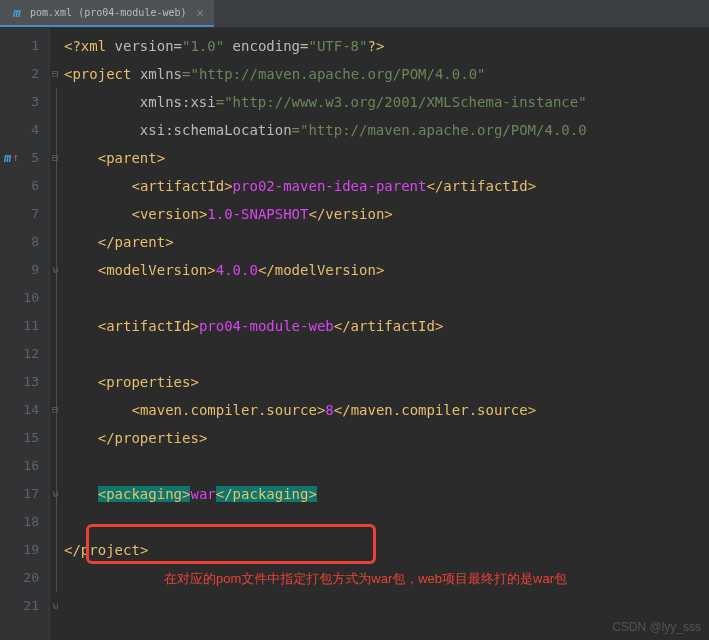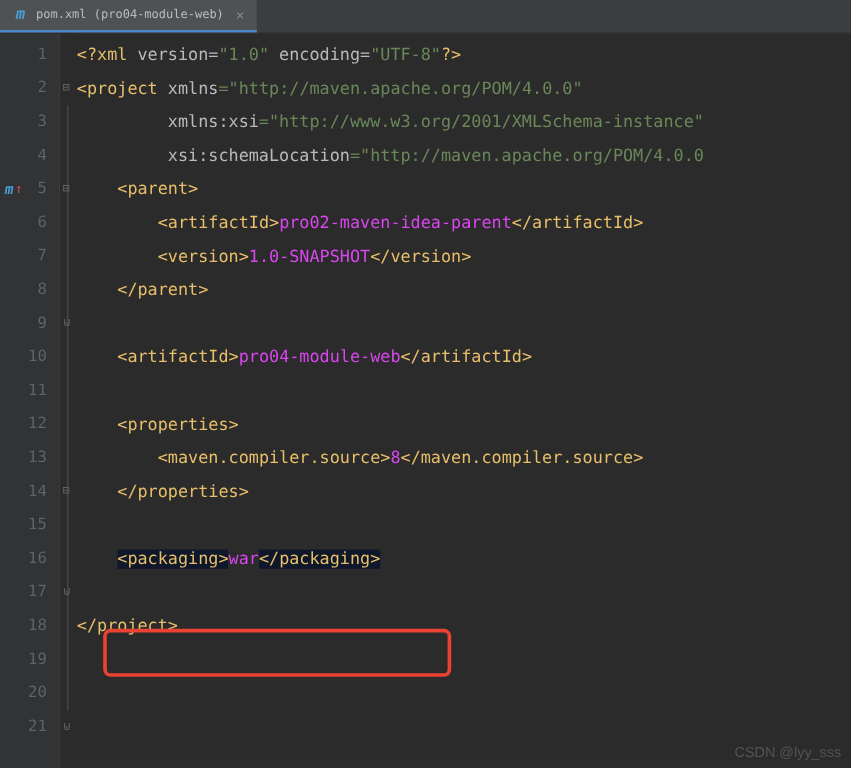--- a/index.html
+++ b/index.html
@@ -92,21 +92,21 @@
   padding-top: 4px;
   flex: 1;
   position: relative;
 }
 .line { height: 28px; line-height: 28px; white-space: pre; }
 .c-tag { color: #e8bf6a; }
 .c-attr { color: #bababa; }
 .c-str { color: #6a8759; }
 .c-txt { color: #d946ef; }
 .c-punc { color: #e8bf6a; }
-.hl-pack { background: #0f172a; }
+.hl-pack { background: #0f766e; }
 .red-box {
   position: absolute;
   border: 3px solid #ec4234;
   border-radius: 6px;
   pointer-events: none;
 }
 .annotation {
   position: absolute;
   color: #ec4234;
   font-family: "Microsoft YaHei", sans-serif;
@@ -170,28 +170,30 @@
   </div>
   <div class="code">
     <div class="line"><span class="c-punc">&lt;?</span><span class="c-tag">xml</span><span class="c-attr"> version=</span><span class="c-str">"1.0"</span><span class="c-attr"> encoding=</span><span class="c-str">"UTF-8"</span><span class="c-punc">?&gt;</span></div>
     <div class="line"><span class="c-punc">&lt;</span><span class="c-tag">project</span><span> </span><span class="c-attr">xmlns</span><span class="c-str">=</span><span class="c-str">"http://maven.apache.org/POM/4.0.0"</span></div>
     <div class="line">         <span class="c-attr">xmlns:xsi</span><span class="c-str">=</span><span class="c-str">"http://www.w3.org/2001/XMLSchema-instance"</span></div>
     <div class="line">         <span class="c-attr">xsi:schemaLocation</span><span class="c-str">=</span><span class="c-str">"http://maven.apache.org/POM/4.0.0 </span></div>
     <div class="line">    <span class="c-punc">&lt;</span><span class="c-tag">parent</span><span class="c-punc">&gt;</span></div>
     <div class="line">        <span class="c-punc">&lt;</span><span class="c-tag">artifactId</span><span class="c-punc">&gt;</span><span class="c-txt">pro02-maven-idea-parent</span><span class="c-punc">&lt;/</span><span class="c-tag">artifactId</span><span class="c-punc">&gt;</span></div>
     <div class="line">        <span class="c-punc">&lt;</span><span class="c-tag">version</span><span class="c-punc">&gt;</span><span class="c-txt">1.0-SNAPSHOT</span><span class="c-punc">&lt;/</span><span class="c-tag">version</span><span class="c-punc">&gt;</span></div>
     <div class="line">    <span class="c-punc">&lt;/</span><span class="c-tag">parent</span><span class="c-punc">&gt;</span></div>
+    <div class="line">    <span class="c-punc">&lt;</span><span class="c-tag">modelVersion</span><span class="c-punc">&gt;</span><span class="c-txt">4.0.0</span><span class="c-punc">&lt;/</span><span class="c-tag">modelVersion</span><span class="c-punc">&gt;</span></div>
     <div class="line"></div>
     <div class="line">    <span class="c-punc">&lt;</span><span class="c-tag">artifactId</span><span class="c-punc">&gt;</span><span class="c-txt">pro04-module-web</span><span class="c-punc">&lt;/</span><span class="c-tag">artifactId</span><span class="c-punc">&gt;</span></div>
     <div class="line"></div>
     <div class="line">    <span class="c-punc">&lt;</span><span class="c-tag">properties</span><span class="c-punc">&gt;</span></div>
     <div class="line">        <span class="c-punc">&lt;</span><span class="c-tag">maven.compiler.source</span><span class="c-punc">&gt;</span><span class="c-txt">8</span><span class="c-punc">&lt;/</span><span class="c-tag">maven.compiler.source</span><span class="c-punc">&gt;</span></div>
     <div class="line">    <span class="c-punc">&lt;/</span><span class="c-tag">properties</span><span class="c-punc">&gt;</span></div>
     <div class="line"></div>
     <div class="line">    <span class="hl-pack"><span class="c-punc">&lt;</span><span class="c-tag">packaging</span><span class="c-punc">&gt;</span></span><span class="c-txt">war</span><span class="hl-pack"><span class="c-punc">&lt;/</span><span class="c-tag">packaging</span><span class="c-punc">&gt;</span></span></div>
     <div class="line"></div>
     <div class="line"><span class="c-punc">&lt;/</span><span class="c-tag">project</span><span class="c-punc">&gt;</span></div>
 
     <div class="red-box" style="left:22px;top:496px;width:290px;height:40px"></div>
+    <div class="annotation" style="left:100px;top:542px">在对应的pom文件中指定打包方式为war包，web项目最终打的是war包</div>
   </div>
 </div>
 
 <div class="watermark">CSDN @lyy_sss</div>
 
 </body></html>

